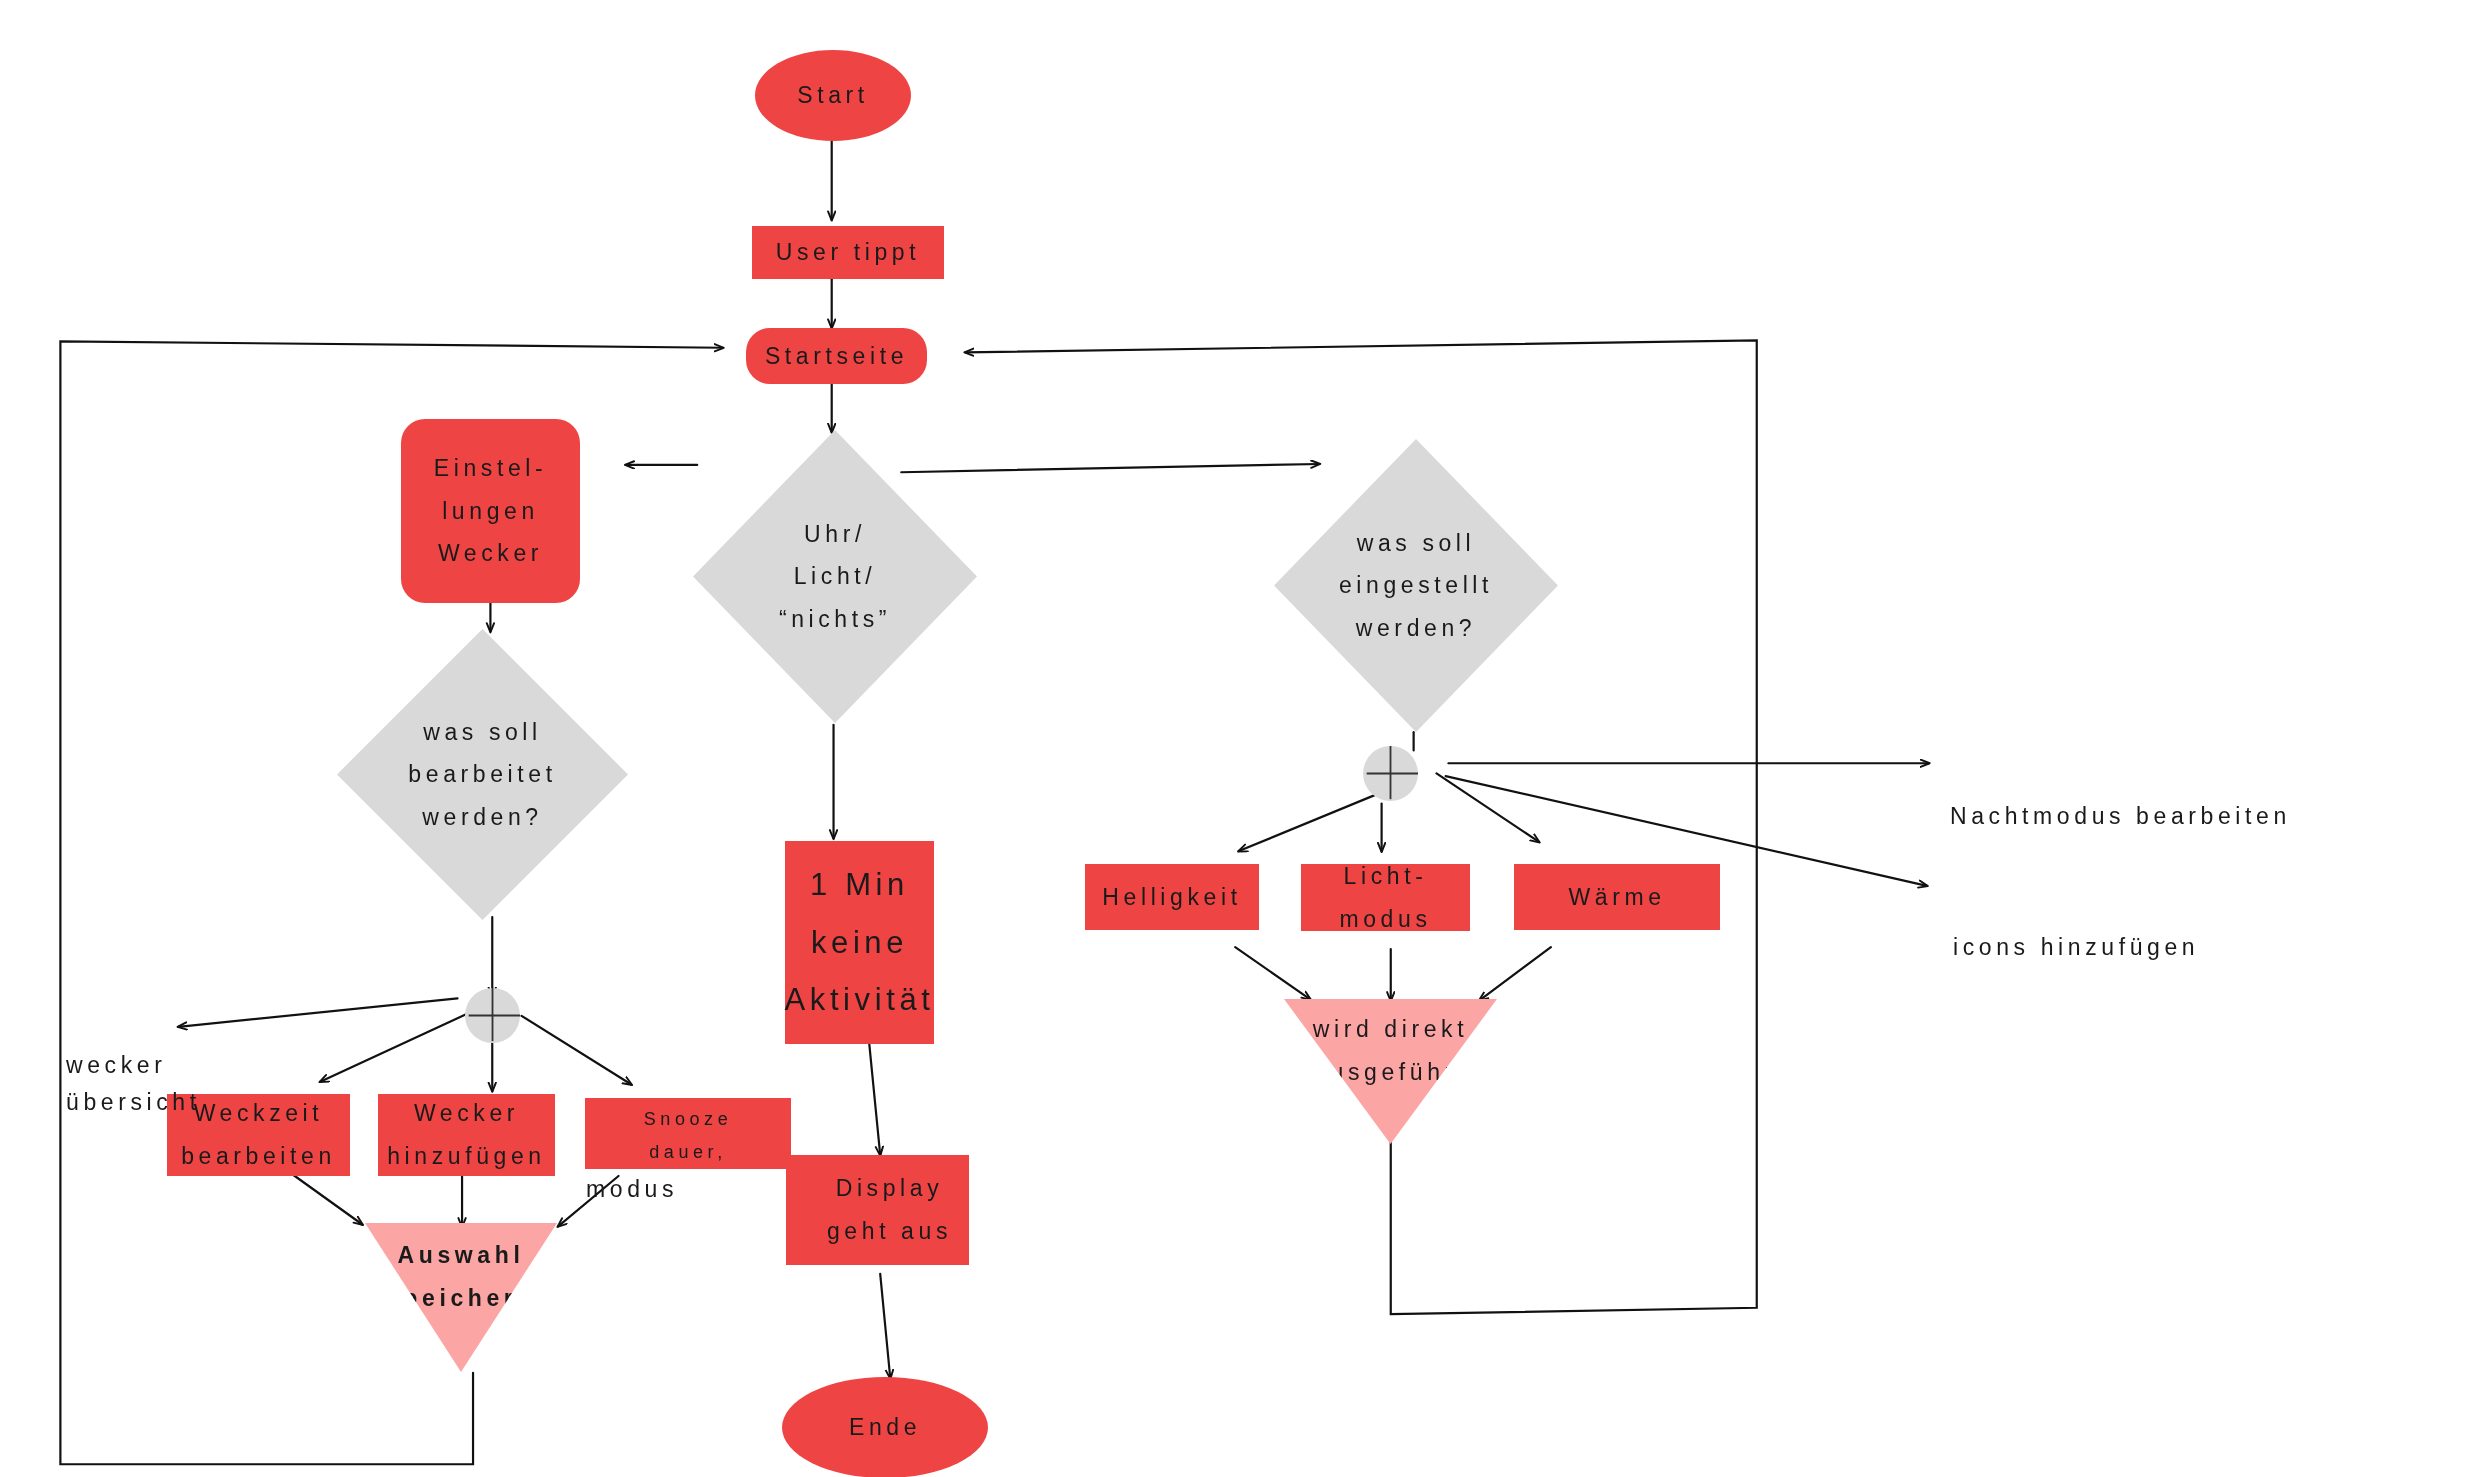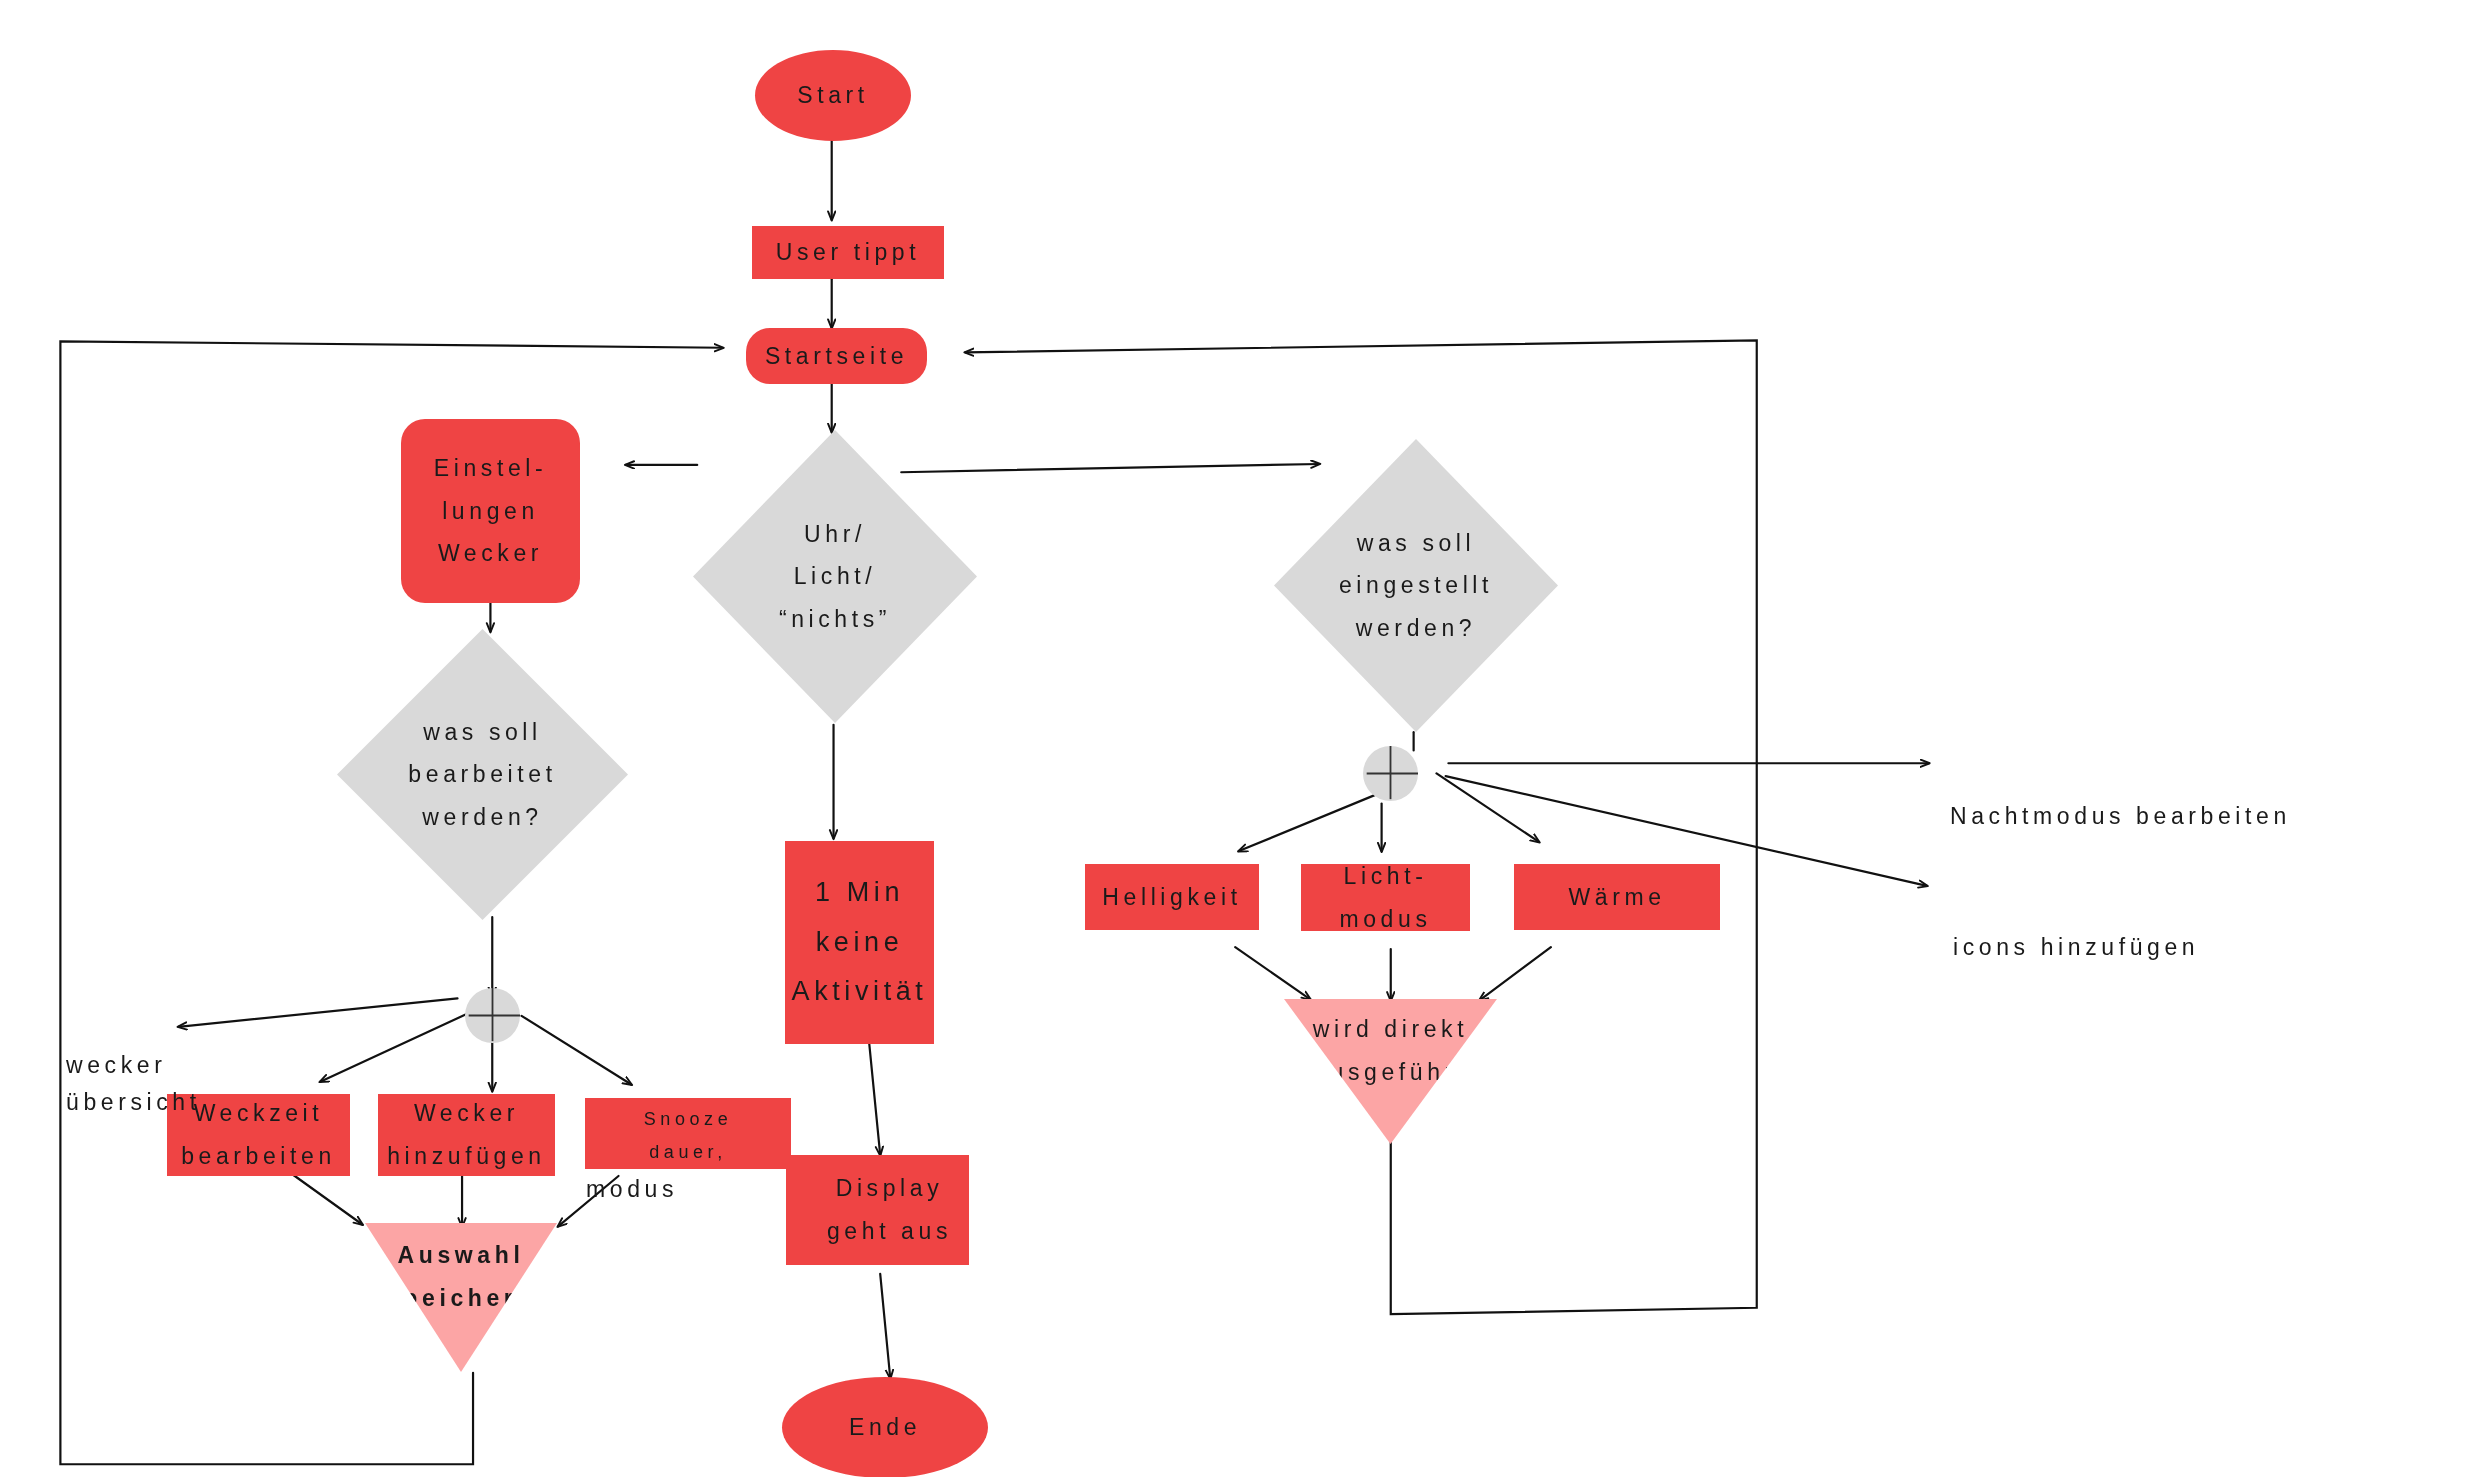--- a/index.html
+++ b/index.html
@@ -187,21 +187,21 @@
 hinzufügen</div>
 
   <div class="node rect fill" style="left:585px; top:1098px; width:206px; height:71px; font-size:18px; align-items:flex-start; padding-top:5px;">Snooze
 dauer,</div>
   <div class="overflow-txt" style="left:586px; top:1168px; font-size:23px;">modus</div>
 
   <div class="node tri-down" style="left:365px; top:1223px; width:192px; height:149px; font-size:23px;
               align-items:flex-start; padding-top:11px;font-weight:bold;">Auswahl
 speichern</div>
 
-  <div class="node rect fill" style="left:785px; top:841px; width:149px; height:203px; font-size:27px;">1 Min
+  <div class="node rect fill" style="left:785px; top:841px; width:149px; height:203px; font-size:31px;">1 Min
 keine
 Aktivität</div>
 
   <div class="node rect fill" style="left:786px; top:1155px; width:183px; height:110px; font-size:23px;padding-left:24px;">Display
 geht aus</div>
 
   <div class="node ellipse fill" style="left:782px; top:1377px; width:206px; height:101px; font-size:23px;">Ende</div>
 
   <div class="node rect fill" style="left:1085px; top:864px; width:174px; height:66px; font-size:23px;">Helligkeit</div>
 

